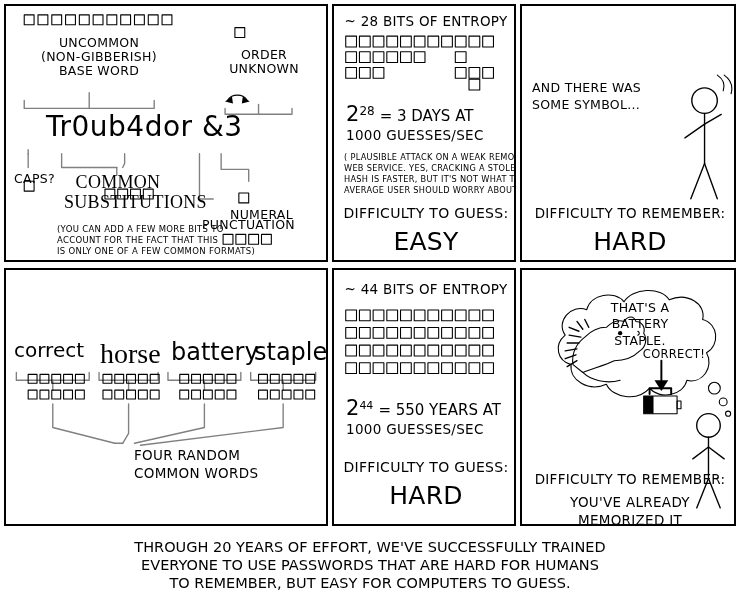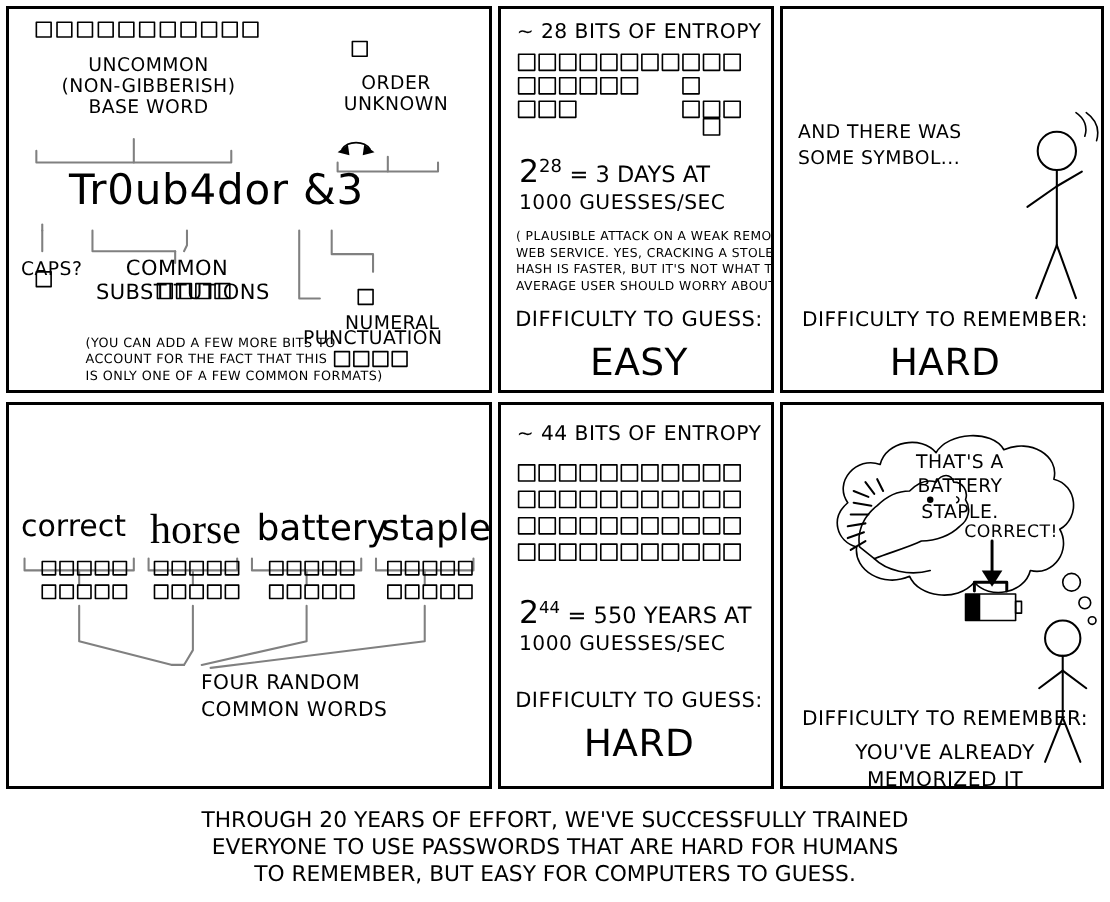--- a/index.html
+++ b/index.html
@@ -128,21 +128,21 @@
 
     <div class="txt c" style="left:28px; top:30px; width:130px; font-size:12.5px;">UNCOMMON
 (NON-GIBBERISH)
 BASE WORD</div>
     <div class="txt c" style="left:212px; top:42px; width:92px; font-size:12.5px;">ORDER
 UNKNOWN</div>
 
     <div class="bigword" style="left:16px; top:104px; font-size:28px; letter-spacing:0.5px;margin-left:24px;">Tr0ub4dor &amp;3</div>
 
     <div class="txt l" style="left:8px; top:166px; font-size:12.5px;">CAPS?</div>
-    <div class="txt c" style="left:58px; top:166px; width:108px; font-size:14px;">COMMON
+    <div class="txt c" style="left:58px; top:166px; width:108px; font-size:18px;font-family:Liberation Serif, serif;">COMMON
 SUBSTITUTIONS</div>
     <div class="txt l" style="left:224px; top:202px; font-size:12.5px;">NUMERAL</div>
     <div class="txt l" style="left:196px; top:212px; font-size:12.5px;">PUNCTUATION</div>
     <div class="txt l" style="left:8px; top:218px; width:190px; font-size:8.5px; line-height:1.3;margin-left:43px;">(YOU CAN ADD A FEW MORE BITS TO
 ACCOUNT FOR THE FACT THAT THIS
 IS ONLY ONE OF A FEW COMMON FORMATS)</div>
   </div>
 
   <div class="panel" style="left:332px; top:4px; width:184px; height:258px;">
     <div class="txt c" style="left:0; top:8px; width:184px; font-size:13.5px;">~ 28 BITS OF ENTROPY</div>

